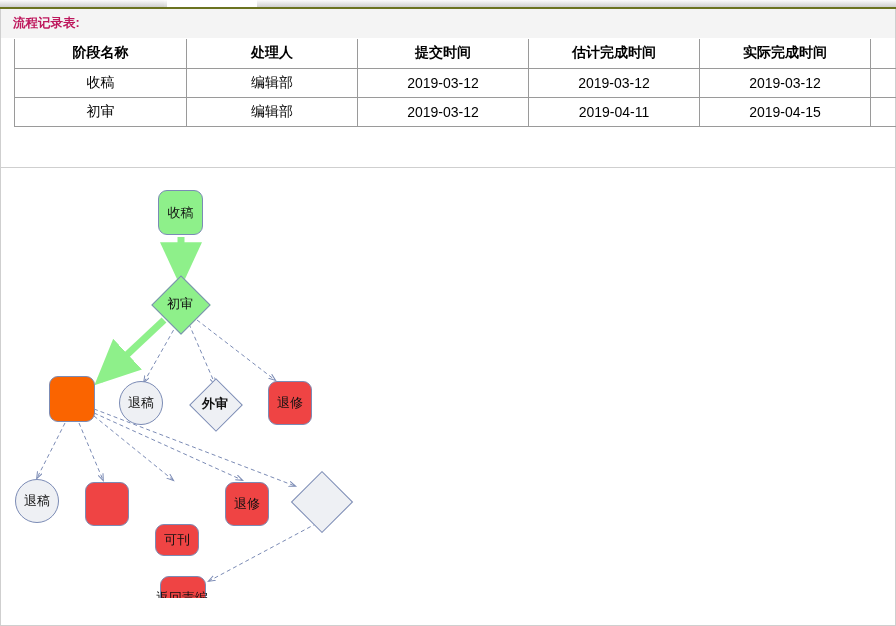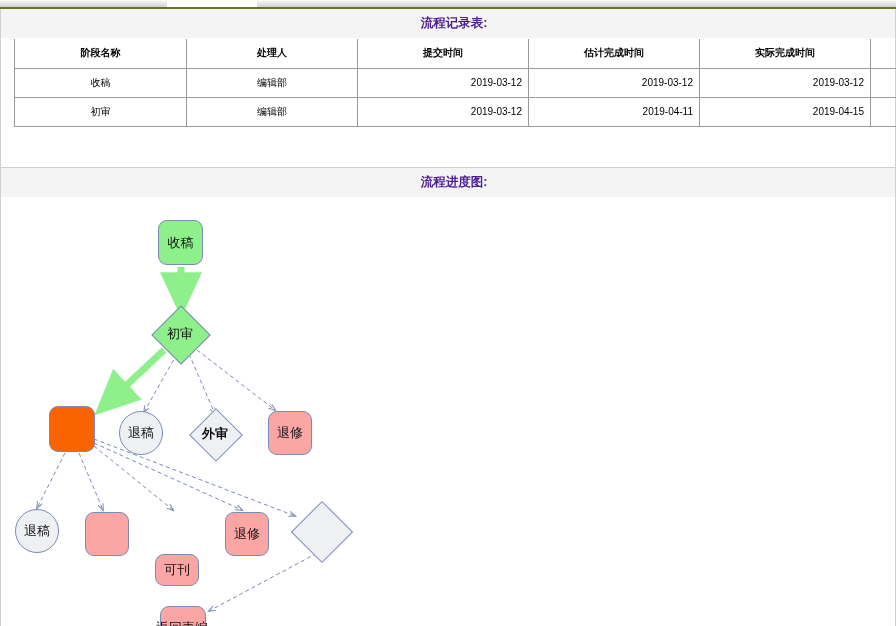--- a/index.html
+++ b/index.html
@@ -29,59 +29,58 @@
   
   .panel{
     position:absolute;left:0;box-sizing:border-box;
     border:1px solid #cfcfcf;border-top:none;
     background:#ffffff;width:896px;
   }
   .panel-head{
     background:#f4f4f4;
     padding:6px 0 6px 12px;
     font-weight:bold;font-size:12.5px;
-    color:#4c1d95;
+    color:#be185d;
     border-bottom:1px solid #ffffff;
-    text-align:center;
   }
   #record-panel{top:9px;height:160px;}
   #chart-panel{top:167px;height:459px;border-top:1px solid #cfcfcf;}
 
   
   table.rec{
     border-collapse:collapse;
     width:883px;margin-left:13px;
     table-layout:fixed;
   }
   table.rec th,table.rec td{
     border:1px solid #9a9a9a;
     border-left:none;border-right:1px solid #9a9a9a;
-    height:29px;font-size:10px;font-weight:normal;
+    height:29px;font-size:14px;font-weight:normal;
     padding:0 6px;
     box-sizing:border-box;
   }
   table.rec th{
     font-weight:bold;text-align:center;border-top:none;
   }
   table.rec tr th:first-child,table.rec tr td:first-child{border-left:1px solid #9a9a9a;}
   table.rec td.c{text-align:center;}
-  table.rec td.l{text-align:right;}
+  table.rec td.l{text-align:center;}
   table.rec th:last-child,table.rec td:last-child{border-right:none;}
   col.c0{width:172px;}col.c1{width:171px;}col.c2{width:171px;}
   col.c3{width:171px;}col.c4{width:171px;}col.c5{width:27px;}
 
   
   .canvas{position:relative;width:894px;height:430px;background:#fff;overflow:hidden;}
   .canvas svg{position:absolute;left:0;top:0;}
   .node{
     position:absolute;box-sizing:border-box;
     display:flex;align-items:center;justify-content:center;
     font-size:13px;color:#111;white-space:nowrap;
   }
-  .n-rect{border:1px solid #7b8bb5;border-radius:9px;background:#fca5a5;}
+  .n-rect{border:1px solid #7b8bb5;border-radius:9px;background:#ef4444;}
   .n-rect.green{background:#8ef08a;border-color:#7b8bb5;}
   .n-rect.orange{background:#fa6400;border-color:#7b8bb5;}
   .n-circle{border:1px solid #7b8bb5;border-radius:50%;background:#eef0f4;text-align:right;}
   .n-diamond{
     border:1px solid #7b8bb5;background:#eef0f4;
     transform:rotate(45deg);
   }
   .n-diamond.green{background:#8ef08a;}
   .dlabel{
     position:absolute;display:flex;align-items:center;justify-content:center;
@@ -134,21 +133,20 @@
         <td class="l">2019-03-12</td>
         <td class="l">2019-04-11</td>
         <td class="l">2019-04-15</td>
         <td class="l"></td>
       </tr>
     </tbody>
   </table>
 </div>
 
 <div class="panel" id="chart-panel">
-  <div class="panel-head">流程进度图:</div>
 
   <div class="canvas">
 
     <svg width="894" height="430">
       <defs>
         <marker id="arrAct" markerWidth="8" markerHeight="8" refX="5.4" refY="3" orient="auto">
           <path d="M0,0 L6.5,3 L0,6 z" fill="#8ef08a"></path>
         </marker>
         <marker id="arrPen" markerWidth="9" markerHeight="9" refX="6.2" refY="3" orient="auto">
           <path d="M0,0.4 L7,3 L0,5.6" fill="none" stroke="#7b8bb5" stroke-width="1"></path>

